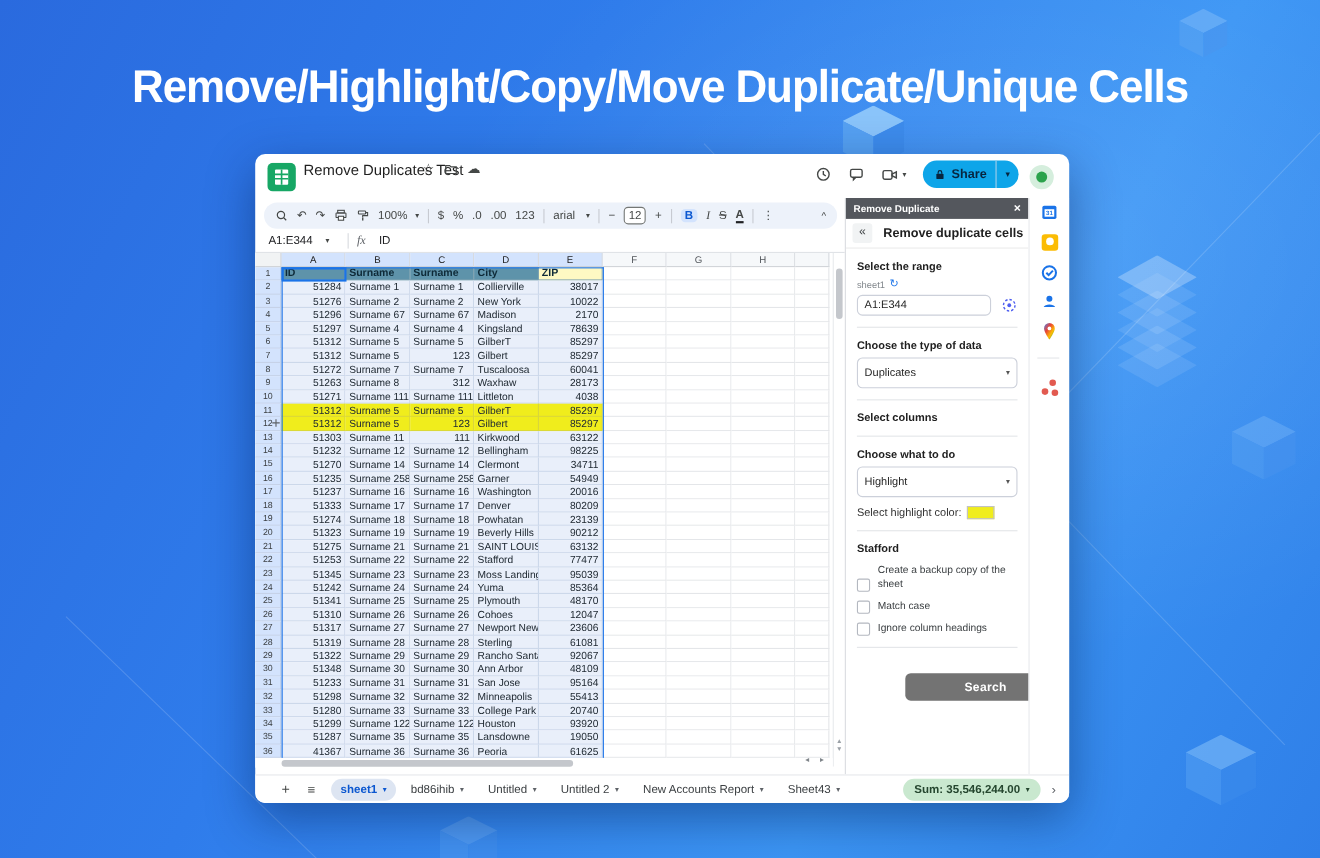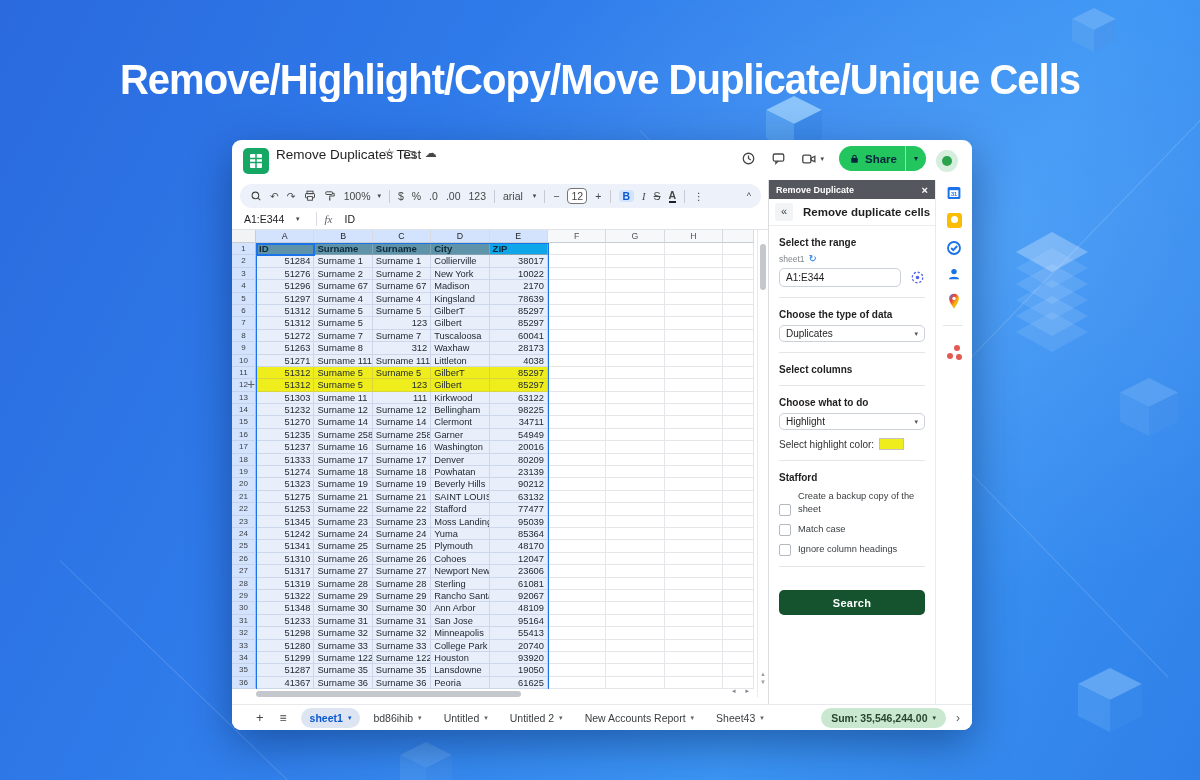--- a/index.html
+++ b/index.html
@@ -30,21 +30,21 @@
     box-shadow:0 14px 44px rgba(3,28,80,.45);z-index:2;overflow:hidden;font-size:11px}
   
   .win-header{position:absolute;left:0;top:0;width:740px;height:43px}
   .gs-logo{position:absolute;left:11px;top:8px;width:26px;height:26px}
   .doc-title{position:absolute;left:44px;top:7px;font-size:13.5px;color:#1f1f1f}
   .title-icons{position:absolute;left:152px;top:6px;display:flex;gap:9px;color:#444746;font-size:12px;align-items:center}
   .menubar{position:absolute;left:43px;top:25px;display:flex;gap:13px;font-size:11px;color:#202124}
   .menu-item{cursor:default}
   .header-right{position:absolute;right:46px;top:6px;display:flex;align-items:center;gap:15px}
   .hr-icon{display:flex;align-items:center;color:#444746}
-  .share-btn{display:flex;height:25px;background:#22c55e;border-radius:13px;overflow:hidden}
+  .share-btn{display:flex;height:25px;background:#0ea5e9;border-radius:13px;overflow:hidden}
   .share-main{display:flex;align-items:center;gap:5px;padding:0 8px 0 10px;font-size:11.5px;font-weight:bold;color:#07253f}
   .share-dd{border-left:1px solid #a5cfec;padding:0 8px;font-size:8px;color:#07253f;height:100%;display:flex;align-items:center}
   
   .toolbar{position:absolute;left:8px;top:44px;width:521px;height:24px;background:#edf2fa;border-radius:12px;
     display:flex;align-items:center;gap:8px;padding:0 10px;color:#444746;font-size:10.5px}
   .tb-sep{width:1px;height:13px;background:#c7cad1}
   .tb-it{display:flex;align-items:center;gap:2px;white-space:nowrap}
   .tb-caret{font-size:7px;color:#444746}
   .tb-b{font-weight:bold;background:#d3e3fd;border-radius:4px;padding:0 4px;color:#0b57d0}
   .tb-i{font-style:italic;font-family:"Liberation Serif",serif}
@@ -93,21 +93,21 @@
   .panel-subheader{height:27px;display:flex;align-items:center;border-bottom:1px solid #ececec}
   .back-btn{width:18px;height:18px;background:#f1f3f4;border-radius:3px;margin-left:6px;text-align:center;line-height:17px;font-size:11px;color:#3c4043}
   .panel-heading{margin-left:10px;font-weight:bold;font-size:11.5px;color:#1f1f1f}
   .panel-body{padding:0 10px;font-size:10px;color:#333}
   .p-label{font-weight:bold;font-size:10px;color:#1f1f1f;margin:11px 0 5px}
   .sheetref{font-size:8.5px;color:#80868b;display:flex;align-items:center;gap:4px;margin-bottom:4px}
   .refresh{color:#1a73e8;font-size:10px}
   .range-row{display:flex;align-items:center;gap:9px}
   .p-input{width:122px;height:19px;border:1px solid #ccd0da;border-radius:5px;font-size:10px;line-height:17px;padding:0 6px;color:#1f1f1f;background:#fff}
   .p-hr{border:none;border-top:1px solid #e3e5e8;margin:10px 0}
-  .p-select{height:17px;border:1px solid #ccd0da;border-radius:5px;display:flex;align-items:center;padding:0 6px;background:#fff}
+  .p-select{height:28px;border:1px solid #ccd0da;border-radius:5px;display:flex;align-items:center;padding:0 6px;background:#fff}
   .p-select span.val{flex:1;color:#1f1f1f}
   .p-caret{font-size:7px;color:#555}
   .color-row{display:flex;align-items:center;margin-top:8px}
   .swatch{display:inline-block;width:25px;height:12px;border:1px solid #c2c2c2;margin-left:5px}
   .opt-row{display:flex;align-items:flex-end;margin:7px 0}
   .cbox{width:12px;height:12px;border:1.2px solid #b4b8c0;border-radius:2px;margin-right:7px;flex:none;background:#fff}
   .cblabel{font-size:9.3px;color:#3c4043;line-height:13px}
   .search-btn{width:100%;height:25px;background:#5347e6;color:#fff;font-weight:bold;font-size:11px;border:none;border-radius:5px;
      letter-spacing:.3px;margin-top:13px;font-family:inherit}
   
@@ -300,21 +300,21 @@
         <div class="ch">H</div>
         <div class="ch partial"></div>
       </div>
     <div>
         <div class="grow ghead">
           <div class="rnum">1</div>
           <div class="gcell hcell" style="background: rgb(94, 147, 170);">ID</div>
           <div class="gcell hcell" style="background: rgb(94, 147, 170);">Surname</div>
           <div class="gcell hcell" style="background: rgb(94, 147, 170);">Surname</div>
           <div class="gcell hcell" style="background: rgb(94, 147, 170);">City</div>
-          <div class="gcell hcell" style="background: #0ea5e9;">ZIP</div>
+          <div class="gcell hcell" style="background: #fef9c3;">ZIP</div>
           <div class="gcell empty"></div>
           <div class="gcell empty"></div>
           <div class="gcell empty"></div>
           <div class="gcell empty partial"></div>
         </div>
         <div class="grow">
           <div class="rnum">2</div>
           <div class="gcell num">51284</div>
           <div class="gcell">Surname 1</div>
           <div class="gcell">Surname 1</div>
@@ -815,21 +815,21 @@
           <div class="opt-row">
             <span class="cbox"></span>
             <span class="cblabel">Match case</span>
           </div>
           <div class="opt-row">
             <span class="cbox"></span>
             <span class="cblabel">Ignore column headings</span>
           </div>
         </div>
       <hr class="p-hr">
-      <button class="search-btn" style="background: #14532d;">Search</button>
+      <button class="search-btn" style="background: #737373; margin-left: 44px;">Search</button>
     </div>
   </div>
 
   <div class="rail"></div>
   <div class="avatar">
       <b></b>
     </div>
   <div class="rail-ic" style="left:713px;top:44px">
     <svg width="16" height="16" viewBox="0 0 20 20">
         <rect x="2" y="2.5" width="16" height="15" rx="2" fill="#1a73e8"></rect>

